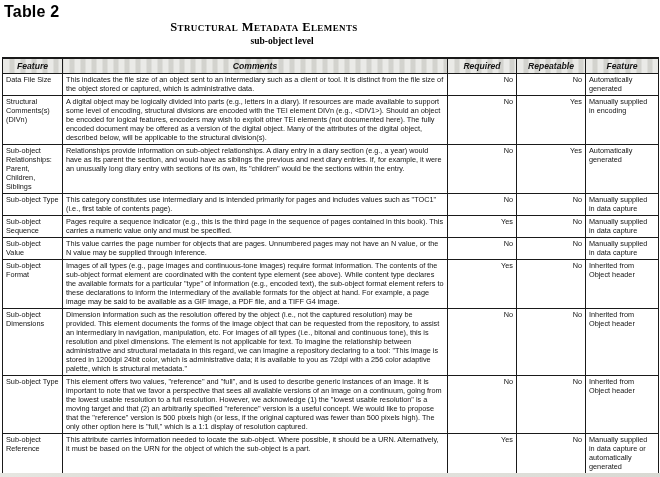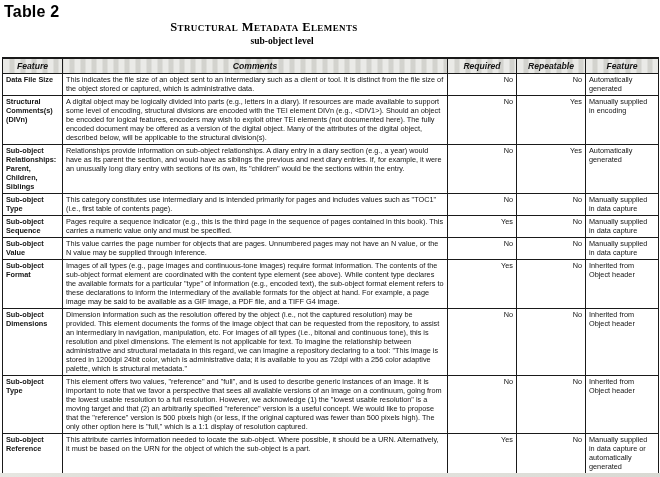--- a/index.html
+++ b/index.html
@@ -69,21 +69,21 @@
     background-image: repeating-linear-gradient(90deg, rgba(255,255,255,0.35) 0 6px, rgba(160,160,150,0.18) 6px 11px);
     font-size: 8.6px;
     font-weight: bold;
     text-align: center;
     padding: 2px 10px;
     line-height: 10px;
     border-top: 2px solid #1a1a1a;
     font-style: italic;
   }
   td.feature {
-    font-weight: bold;
+    font-weight: normal;
     font-size: 7px;
     overflow-wrap: break-word;
   }
   td.center {
     text-align: right;
   }
   td.source {
     font-size: 7.2px;
   }
   .scan-edge {

